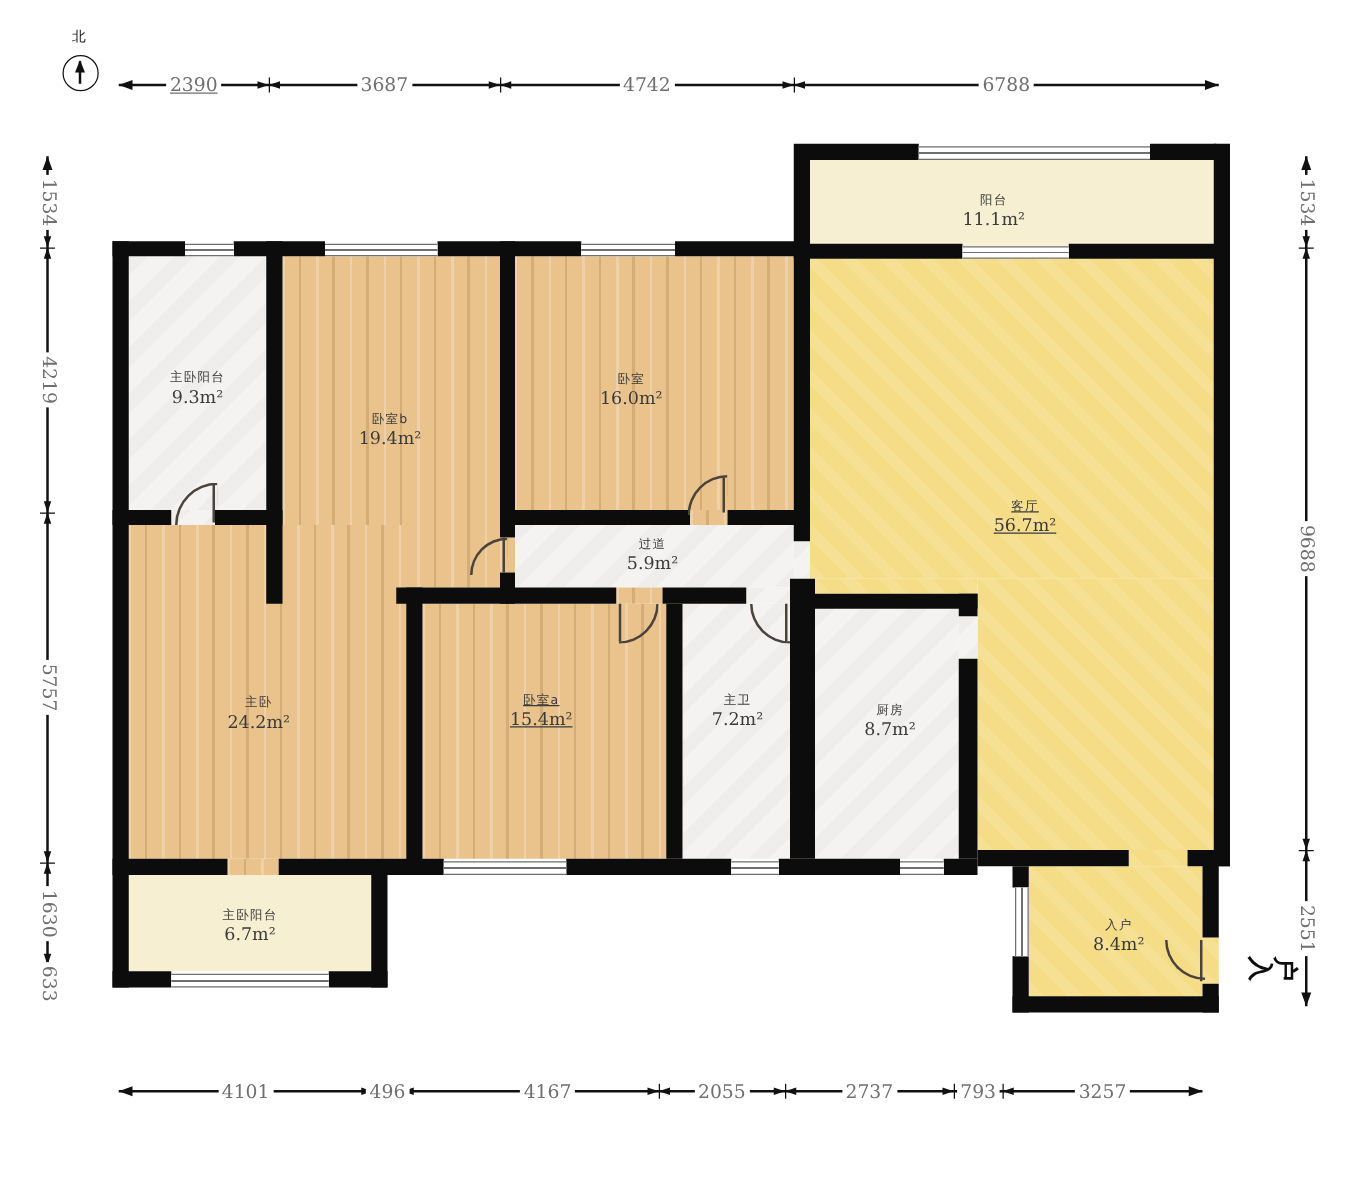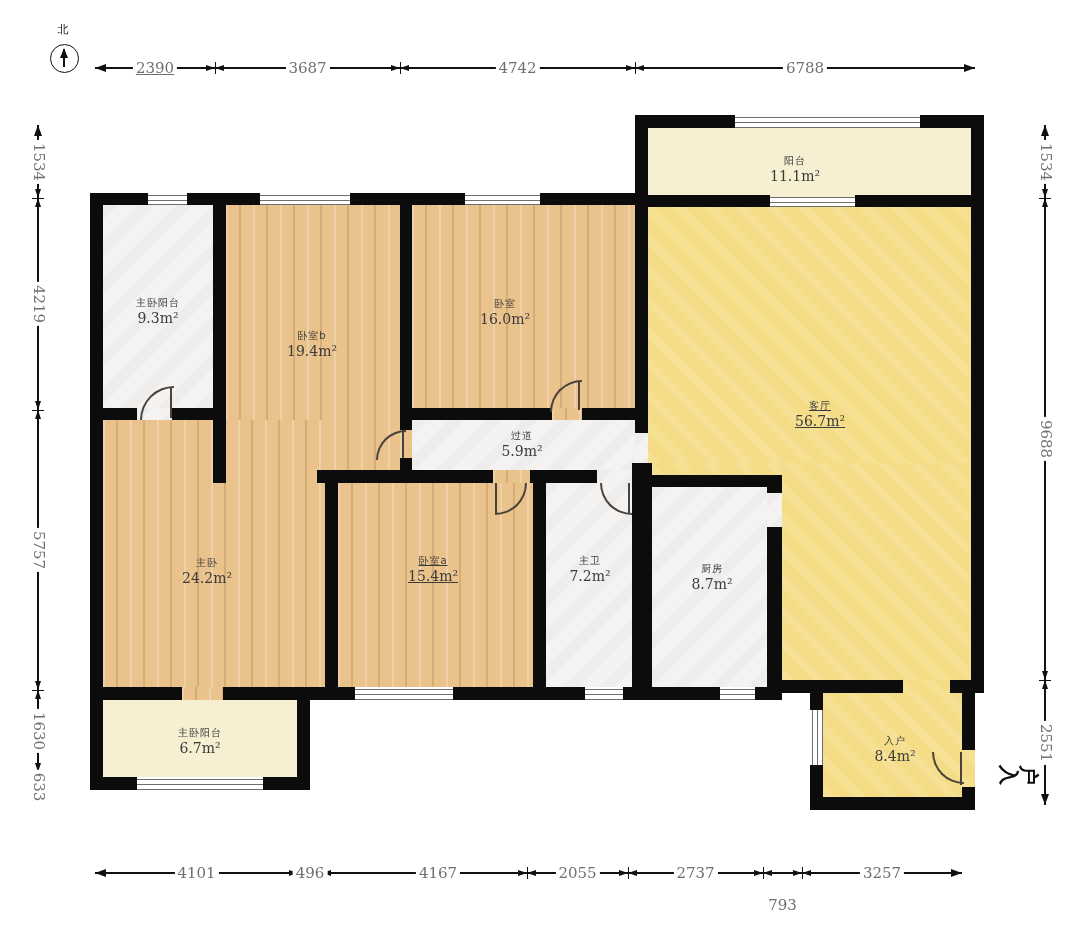--- a/index.html
+++ b/index.html
@@ -225,21 +225,21 @@
     <div class="tri" style="left: 763px; top: 869.5px; border-top: 3.5px solid transparent; border-bottom: 3.5px solid transparent; border-right: 9px solid rgb(17, 17, 17);"></div>
     <div class="tick" style="left: 762.5px; top: 867px; width: 1px; height: 12px; position: absolute;"></div>
     <div class="tri" style="left: 793px; top: 869.5px; border-top: 3.5px solid transparent; border-bottom: 3.5px solid transparent; border-left: 9px solid rgb(17, 17, 17);"></div>
     <div class="tri" style="left: 802px; top: 869.5px; border-top: 3.5px solid transparent; border-bottom: 3.5px solid transparent; border-right: 9px solid rgb(17, 17, 17);"></div>
     <div class="tick" style="left: 801.5px; top: 867px; width: 1px; height: 12px; position: absolute;"></div>
     <div class="dimlab" style="left: 196.5px; top: 873px; transform: translate(-50%, -50%);">4101</div>
     <div class="dimlab" style="left: 310px; top: 873px; transform: translate(-50%, -50%);">496</div>
     <div class="dimlab" style="left: 438px; top: 873px; transform: translate(-50%, -50%);">4167</div>
     <div class="dimlab" style="left: 577.5px; top: 873px; transform: translate(-50%, -50%);">2055</div>
     <div class="dimlab" style="left: 695.5px; top: 873px; transform: translate(-50%, -50%);">2737</div>
-    <div class="dimlab" style="left: 782.5px; top: 905px; transform: translate(-50%, -50%); text-align: center;">793</div>
+    <div class="dimlab" style="left: 782.5px; top: 873px; transform: translate(-50%, -50%); text-align: center;">793</div>
     <div class="dimlab" style="left: 882px; top: 873px; transform: translate(-50%, -50%);">3257</div>
     <div class="dim" style="left: 37px; top: 125px; width: 2px; height: 677px; position: absolute;"></div>
     <div class="tri" style="left: 33.5px; top: 125px; border-left: 4.5px solid transparent; border-right: 4.5px solid transparent; border-bottom: 11px solid rgb(17, 17, 17);"></div>
     <div class="tri" style="left: 33.5px; top: 791px; border-left: 4.5px solid transparent; border-right: 4.5px solid transparent; border-top: 11px solid rgb(17, 17, 17);"></div>
     <div class="tri" style="left: 34.5px; top: 189px; border-left: 3.5px solid transparent; border-right: 3.5px solid transparent; border-top: 9px solid rgb(17, 17, 17);"></div>
     <div class="tri" style="left: 34.5px; top: 198px; border-left: 3.5px solid transparent; border-right: 3.5px solid transparent; border-bottom: 9px solid rgb(17, 17, 17);"></div>
     <div class="tick" style="left: 32px; top: 197.5px; width: 12px; height: 1px; position: absolute;"></div>
     <div class="tri" style="left: 34.5px; top: 401px; border-left: 3.5px solid transparent; border-right: 3.5px solid transparent; border-top: 9px solid rgb(17, 17, 17);"></div>
     <div class="tri" style="left: 34.5px; top: 410px; border-left: 3.5px solid transparent; border-right: 3.5px solid transparent; border-bottom: 9px solid rgb(17, 17, 17);"></div>
     <div class="tick" style="left: 32px; top: 409.5px; width: 12px; height: 1px; position: absolute;"></div>

